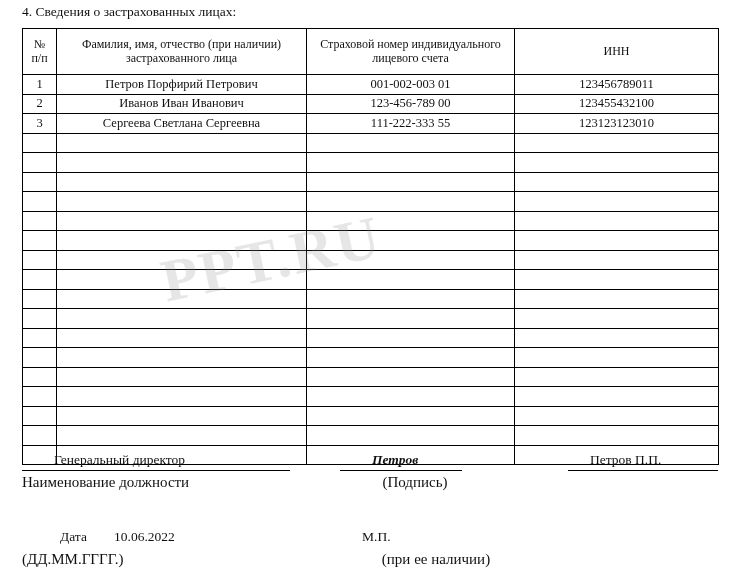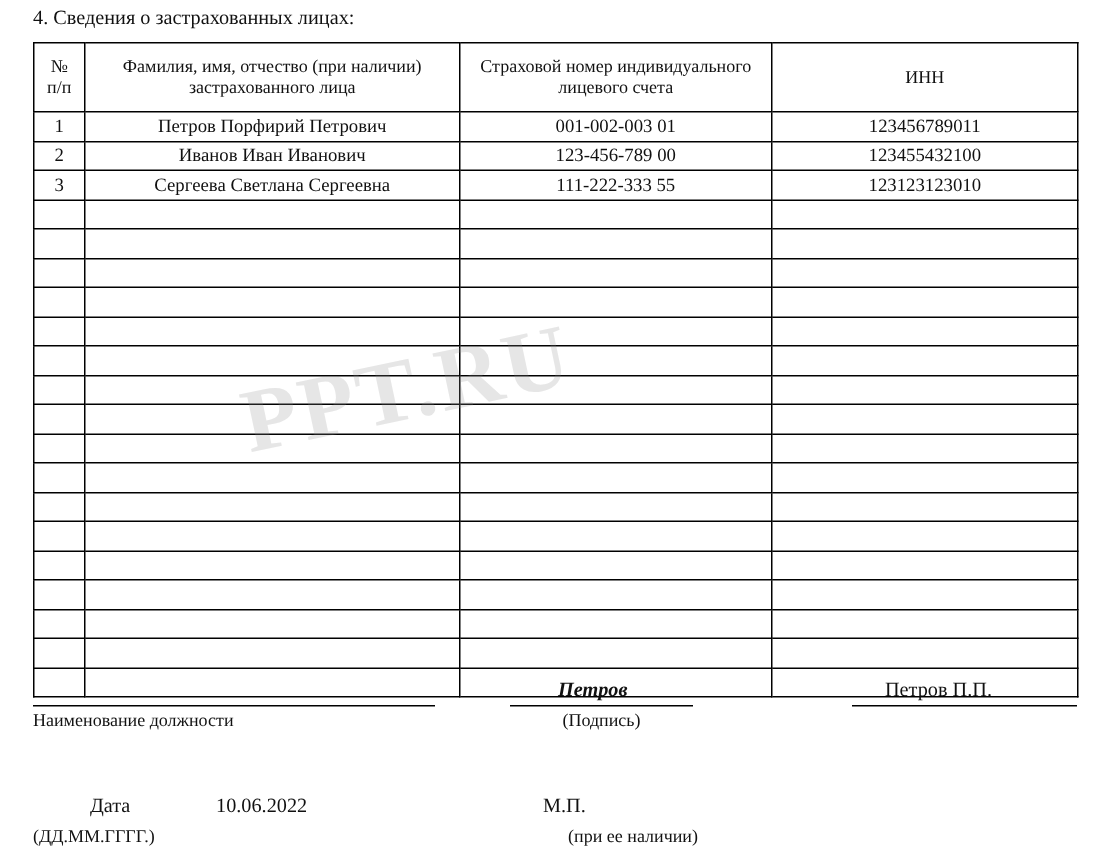--- a/index.html
+++ b/index.html
@@ -81,30 +81,30 @@
     width: 696px;
     height: 120px;
   }
   .sline {
     position: absolute;
     border-bottom: 1px solid #000;
     height: 0;
   }
   .scap {
     position: absolute;
-    font-size: 12px;
+    font-size: 15px;
     line-height: 1.25;
   }
   .sval {
     position: absolute;
     font-size: 13.5px;
     white-space: nowrap;
   }
   .sval.italic { font-style: italic; font-weight: bold; }
-  .center { text-align: center; }
+  .center { text-align: center; margin-left: 14px; }
 </style>
 </head>
 <body>
 
 <div id="page">
 
   <div class="section-title">4. Сведения о застрахованных лицах:</div>
 
   <table class="reg">
     <thead>
@@ -240,32 +240,33 @@
           <td class="c-inn"></td>
         </tr>
       </tbody>
   </table>
 
   <div class="watermark">PPT.RU</div>
 
   <div class="sig">
 
     <div class="sline" style="left:0px; top:18px; width:268px;"></div>
+    <div class="sval" style="left:32px; top:0px;">Генеральный директор</div>
     <div class="scap" style="left:0px; top:21px;">
       <div>Наименование должности</div>
     </div>
 
     <div class="sline" style="left:318px; top:18px; width:122px;"></div>
     <div class="sval italic" style="left:350px; top:0px;">Петров</div>
     <div class="scap center" style="left:318px; top:21px; width:122px;text-align:center;">(Подпись)</div>
 
     <div class="sline" style="left:546px; top:18px; width:150px;"></div>
     <div class="sval" style="left:568px; top:0px;">Петров П.П.</div>
 
     <div class="sval" style="left:38px; top:77px;">Дата</div>
-    <div class="sval" style="left:122px; top:77px;">10.06.2022</div>
+    <div class="sval" style="left:92px; top:77px;">10.06.2022</div>
     <div class="scap" style="left:0px; top:98px;">(ДД.ММ.ГГГГ.)</div>
 
     <div class="sval" style="left:340px; top:77px;">М.П.</div>
     <div class="scap center" style="left:300px; top:98px; width:200px;">(при ее наличии)</div>
   </div>
 
 </div>
 
 </body></html>

